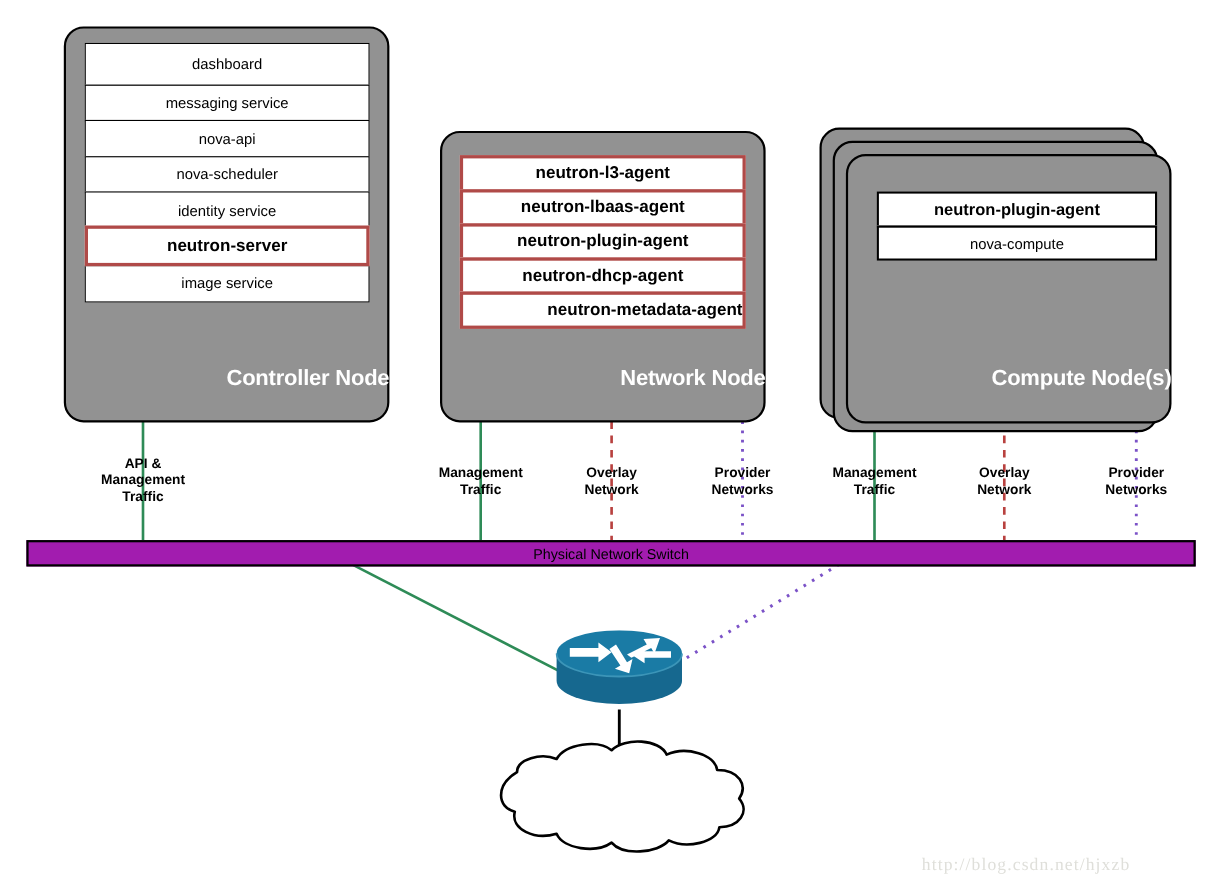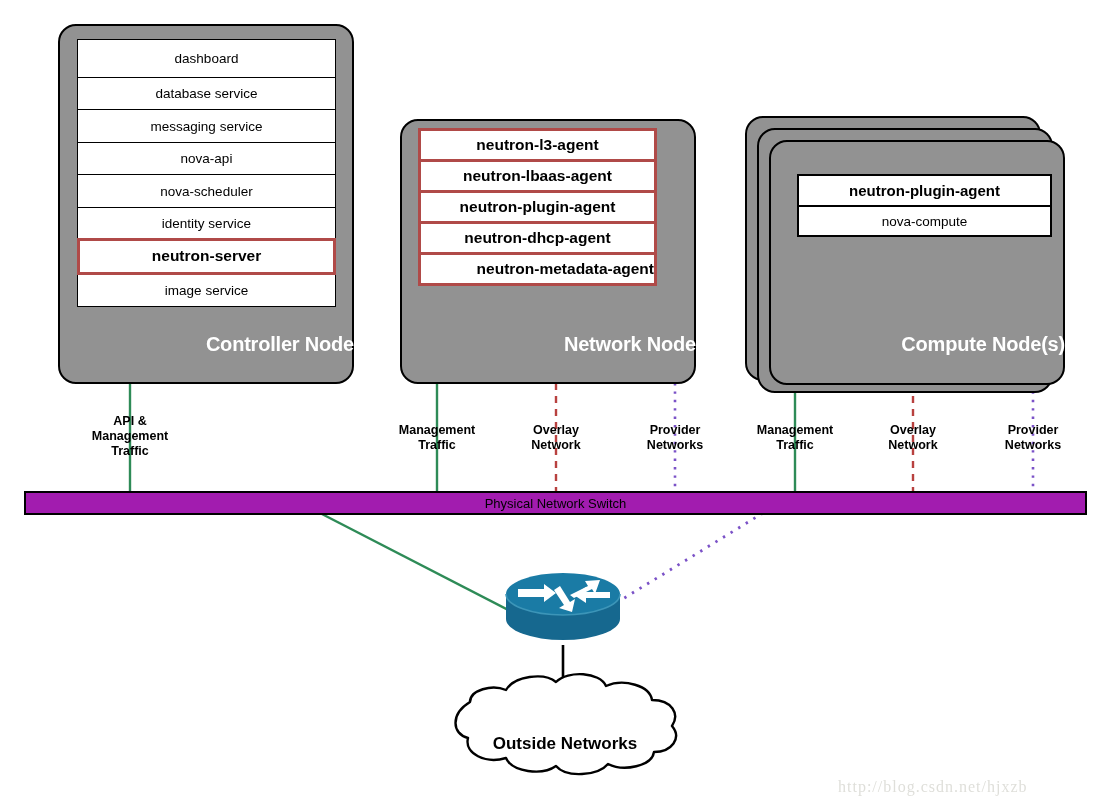--- a/index.html
+++ b/index.html
@@ -182,23 +182,20 @@
     </g>
   </svg>
 
   <div class="node-card" style="left:58px; top:24px; width:296px; height:360px;">
   </div>
   <div class="svc-list" style="left:77px; top:39px; width:259px;">
     <div class="svc-row" style="height:39px;">
         <span>dashboard</span>
       </div>
     <div class="svc-row" style="height:34px;">
-        <span>database service</span>
-      </div>
-    <div class="svc-row" style="height:34px;">
         <span>messaging service</span>
       </div>
     <div class="svc-row" style="height:34px;">
         <span>nova-api</span>
       </div>
     <div class="svc-row" style="height:34px;">
         <span>nova-scheduler</span>
       </div>
     <div class="svc-row" style="height:34px;">
         <span>identity service</span>
@@ -207,21 +204,21 @@
         <span>neutron-server</span>
       </div>
     <div class="svc-row" style="height:34px;">
         <span>image service</span>
       </div>
   </div>
   <div class="node-title" style="left:58px; width:296px; top:333px;">Controller Node</div>
 
   <div class="node-card" style="left:400px; top:119px; width:296px; height:265px;">
   </div>
-  <div class="svc-list" style="left:418px; top:128px; width:239px;">
+  <div class="svc-list" style="left:418px; top:141px; width:260px;">
     <div class="svc-row hl" style="height:34px;">
         <span>neutron-l3-agent</span>
       </div>
     <div class="svc-row hl" style="height:34px;">
         <span>neutron-lbaas-agent</span>
       </div>
     <div class="svc-row hl" style="height:34px;">
         <span>neutron-plugin-agent</span>
       </div>
     <div class="svc-row hl" style="height:34px;justify-content:center;">
@@ -283,17 +280,16 @@
 
         <polygon points="66,22 84,13 81,8 96,7 91,21 88,16 70,25"></polygon>
 
         <polygon points="56,13 66,29 71,26 68,39 55,35 60,32 50,17"></polygon>
 
         <polygon points="106,25 82,25 82,30 70,22 82,14 82,19 106,19"></polygon>
       </g>
     </svg>
   </div>
 
-  <div id="cloud-text" style="left:450px; width:230px; top:734px;">Outside Networks</div>
 
   <div id="watermark" style="left:838px; top:778px;">http://blog.csdn.net/hjxzb</div>
 
 </div>
 
 </body></html>

